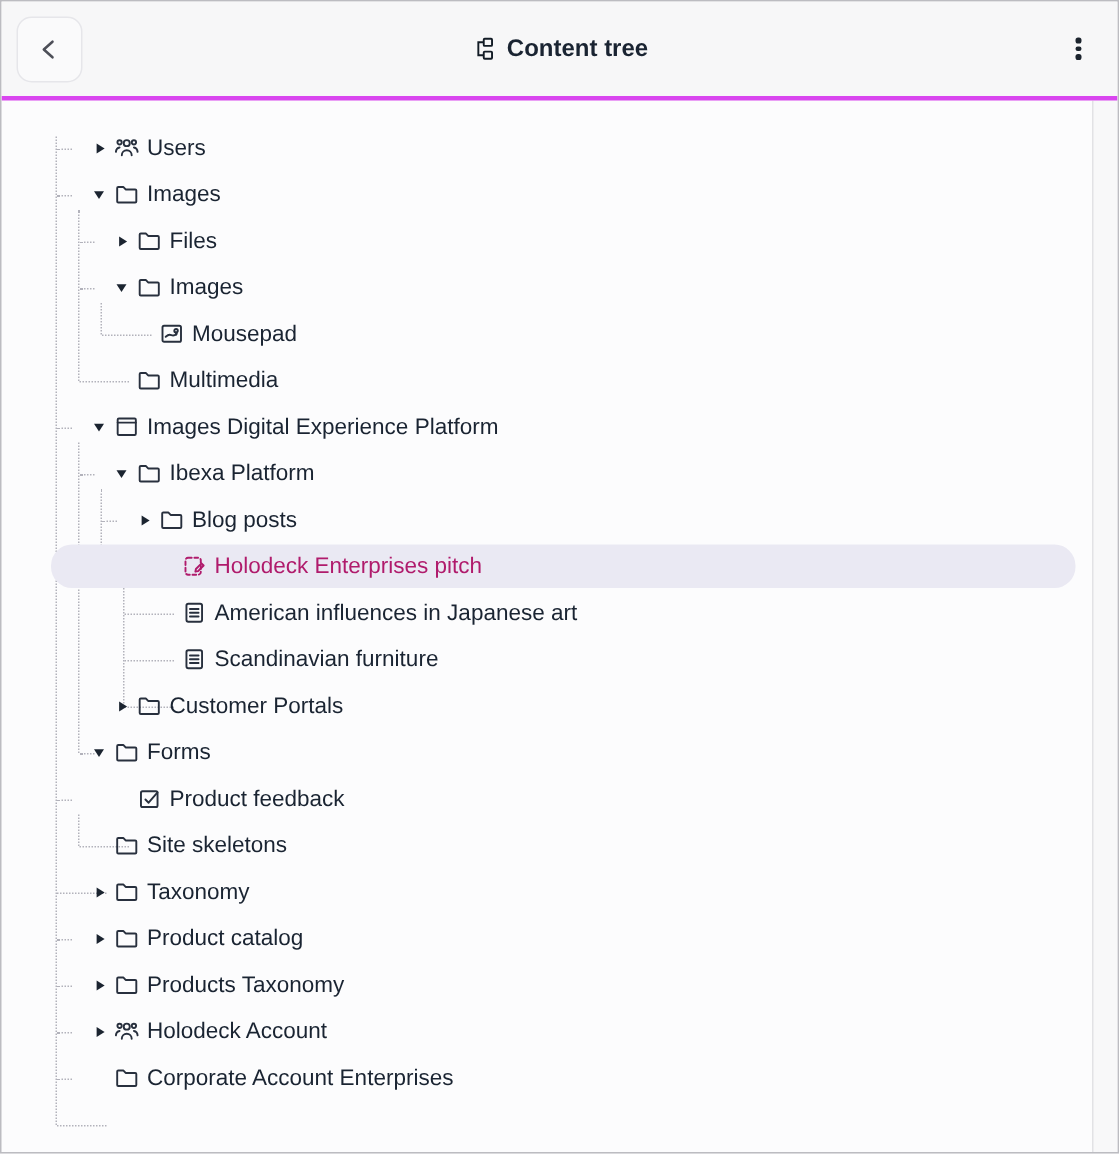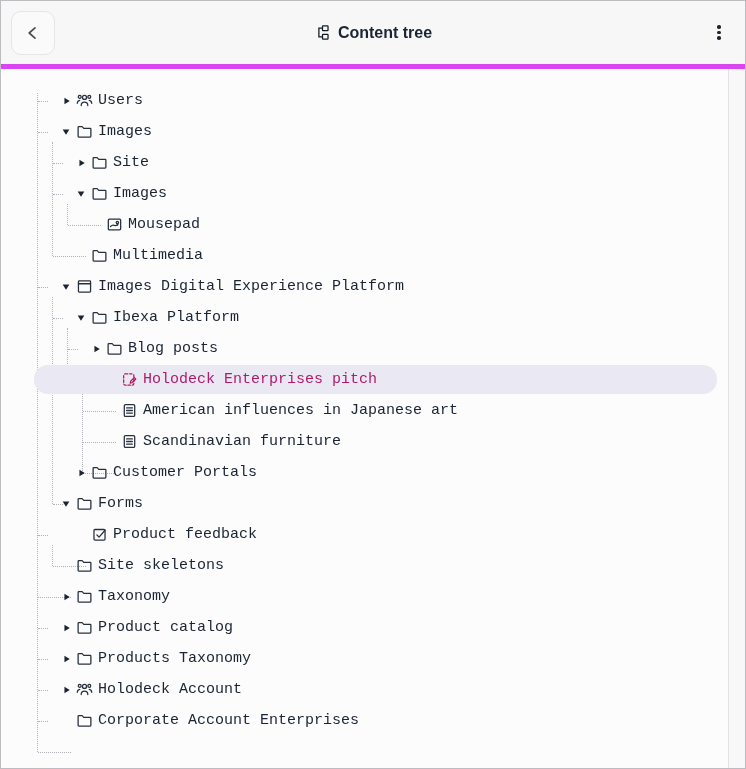--- a/index.html
+++ b/index.html
@@ -20,21 +20,21 @@
     width:744px;height:767px;
     border:1px solid #bcbcc1;
     background:#fcfcfd;
     overflow:hidden;
   }
   
   .header{
     position:relative;
     height:63px;
     background:var(--header-bg);
-    border-bottom:5px solid #d946ef;
+    border-bottom:3px solid #d946ef;
     display:flex;align-items:center;
   }
   .back-btn{
     position:absolute;left:10px;top:10px;
     width:42px;height:42px;
     border:1px solid #e6e6ea;border-radius:10px;
     background:#fafafb;
     display:flex;align-items:center;justify-content:center;
     cursor:pointer;
   }
@@ -49,21 +49,20 @@
     position:absolute;right:14px;top:50%;transform:translateY(-50%);
     width:24px;height:28px;
     display:flex;flex-direction:column;align-items:center;justify-content:center;gap:2px;
     cursor:pointer;
   }
   .kebab i{width:3.4px;height:3.4px;border-radius:50%;background:#1c242e;}
   
   .page-body{
     display:flex;
     height:703px;
-    font-family:Liberation Mono, monospace;
   }
   .tree-wrap{
     position:relative;
     flex:1;
     padding-top:16px;
     overflow:hidden;
   }
   .gutter{
     width:16px;
     border-left:1px solid #e2e2e5;
@@ -179,21 +178,21 @@
             <span class="caret">
               <svg width="9" height="10" viewBox="0 0 10 10">
                 <path d="M2.7 1.3 L8.6 5 L2.7 8.7 z" fill="#1b2430"></path>
               </svg>
             </span>
             <span class="node-icon">
               <svg width="17" height="17" viewBox="0 0 16 16" stroke="currentColor" fill="none" stroke-width="1.2" stroke-linecap="round" stroke-linejoin="round">
                 <path d="M2 12.5 V4.1 c0-.4.3-.7.7-.7 h3.1 l1.5 1.6 h6 c.4 0 .7.3.7.7 v6.8 c0 .4-.3.7-.7.7 H2.7 c-.4 0-.7-.3-.7-.7 z"></path>
               </svg>
             </span>
-            <span class="label">Site</span>
+            <span class="label">Files</span>
           </div>
           <div class="row">
             <span style="flex: 0 0 72px;"></span>
             <span class="caret">
               <svg width="10" height="9" viewBox="0 0 10 10">
                 <path d="M1.3 2.7 L8.7 2.7 L5 8.6 z" fill="#1b2430"></path>
               </svg>
             </span>
             <span class="node-icon">
               <svg width="17" height="17" viewBox="0 0 16 16" stroke="currentColor" fill="none" stroke-width="1.2" stroke-linecap="round" stroke-linejoin="round">

